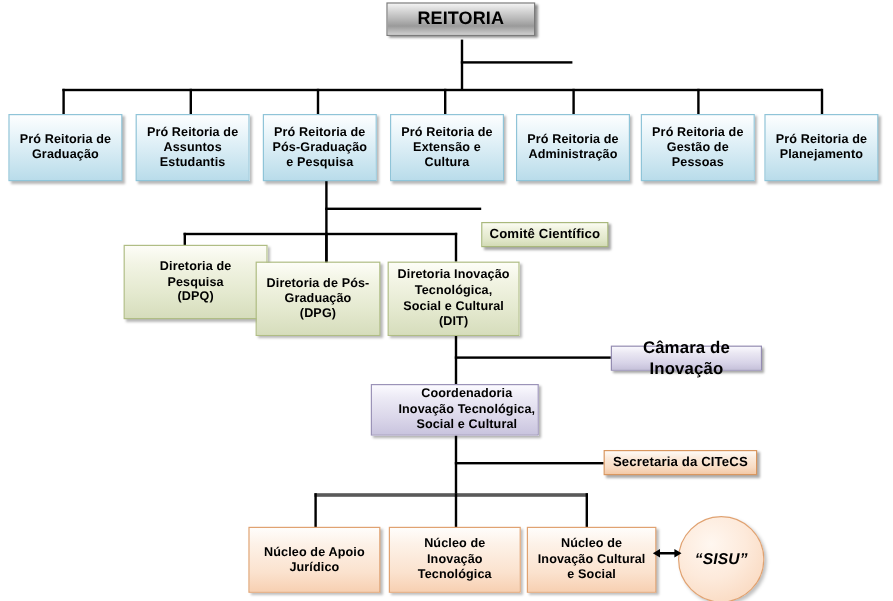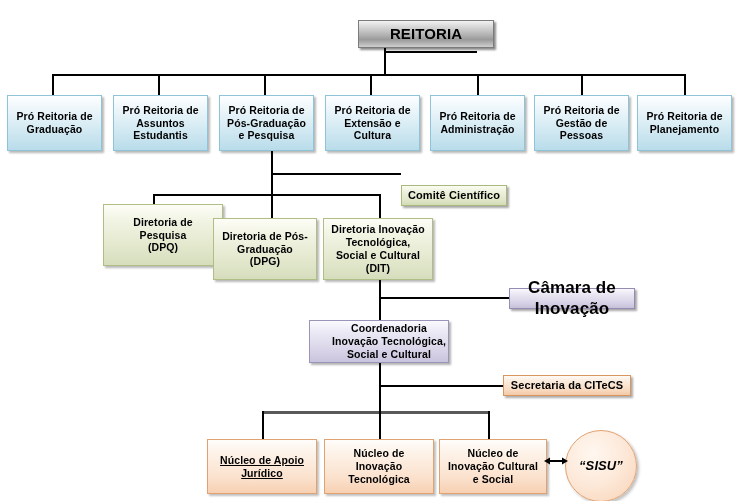--- a/index.html
+++ b/index.html
@@ -72,21 +72,21 @@
   .n-purple {
     background: linear-gradient(180deg, #fbfaff 0%, #eceaf5 25%, #dbd7ea 65%, #c9c4de 100%);
     border: 1px solid #9b93b8;
     box-shadow: 2px 2px 2px rgba(0,0,0,0.3);
     font-size: 10.5px;
   }
   .n-purple-pill {
     background: linear-gradient(180deg, #f9f8fd 0%, #e9e6f2 30%, #d8d4e8 70%, #c6c1da 100%);
     border: 1px solid #948cb2;
     box-shadow: 2px 2px 2px rgba(0,0,0,0.35);
-    font-size: 17px;
+    font-size: 14px;
   }
 
   
   .n-orange {
     background: linear-gradient(180deg, #fffdfb 0%, #fdf2e8 25%, #fbe2ce 70%, #f7d0b2 100%);
     border: 1px solid #e0a271;
     box-shadow: 2px 2px 2px rgba(0,0,0,0.25);
     font-size: 10.5px;
   }
   .n-orange-pill {
@@ -164,21 +164,21 @@
   <div class="line" style="left:488px; top:411px; width:2px; height:29px;"></div>
 
   <div class="arrow-wrap" style="left:544px; top:453px; width:24px; height:16px;">
     <svg width="24" height="16" viewBox="0 0 24 16">
       <line x1="5" y1="8" x2="19" y2="8" stroke="#000" stroke-width="2"></line>
       <polygon points="0,8 6,4.5 6,11.5" fill="#000"></polygon>
       <polygon points="24,8 18,4.5 18,11.5" fill="#000"></polygon>
     </svg>
   </div>
 
-  <div class="node n-reitoria" style="left:322px; top:20px; width:136px; height:28px;margin-left:36px;">REITORIA</div>
+  <div class="node n-reitoria" style="left:322px; top:2px; width:124px; height:28px;">REITORIA</div>
 
 
   <div class="node n-blue" style="left:7px; top:95px; width:95px; height:56px;">Pró Reitoria de
 Graduação</div>
 
   <div class="node n-blue" style="left:113px; top:95px; width:95px; height:56px;">Pró Reitoria de
 Assuntos
 Estudantis</div>
 
   <div class="node n-blue" style="left:219px; top:95px; width:95px; height:56px;">Pró Reitoria de
@@ -215,21 +215,21 @@
 (DIT)</div>
 
   <div class="node n-purple-pill" style="left:509px; top:288px; width:126px; height:21px;">Câmara de Inovação</div>
 
   <div class="node n-purple" style="left:309px; top:320px; width:140px; height:43px;padding-left:20px;">Coordenadoria
 Inovação Tecnológica,
 Social e Cultural</div>
 
   <div class="node n-orange-pill" style="left:503px; top:375px; width:128px; height:21px;">Secretaria da CITeCS</div>
 
-  <div class="node n-orange" style="left:207px; top:439px; width:110px; height:55px;text-decoration:underline;">Núcleo de Apoio
+  <div class="node n-orange" style="left:207px; top:439px; width:110px; height:55px;">Núcleo de Apoio
 Jurídico</div>
 
   <div class="node n-orange" style="left:324px; top:439px; width:110px; height:55px;">Núcleo de
 Inovação
 Tecnológica</div>
 
   <div class="node n-orange" style="left:439px; top:439px; width:108px; height:55px;">Núcleo de
 Inovação Cultural
 e Social</div>
 

